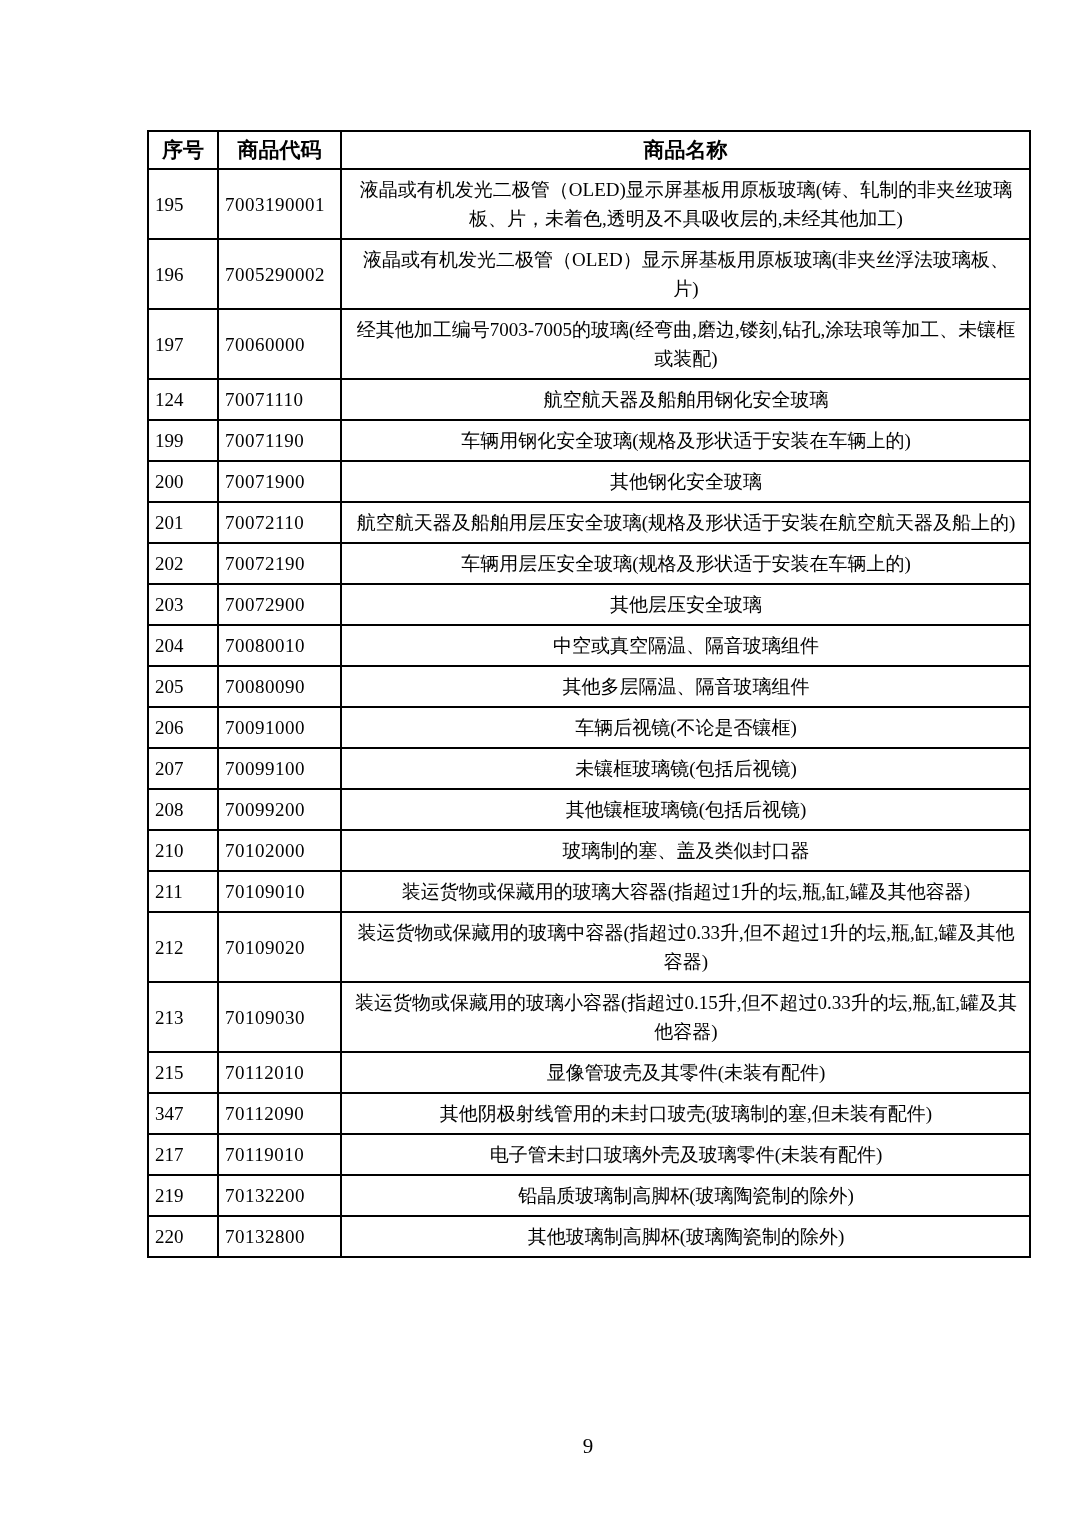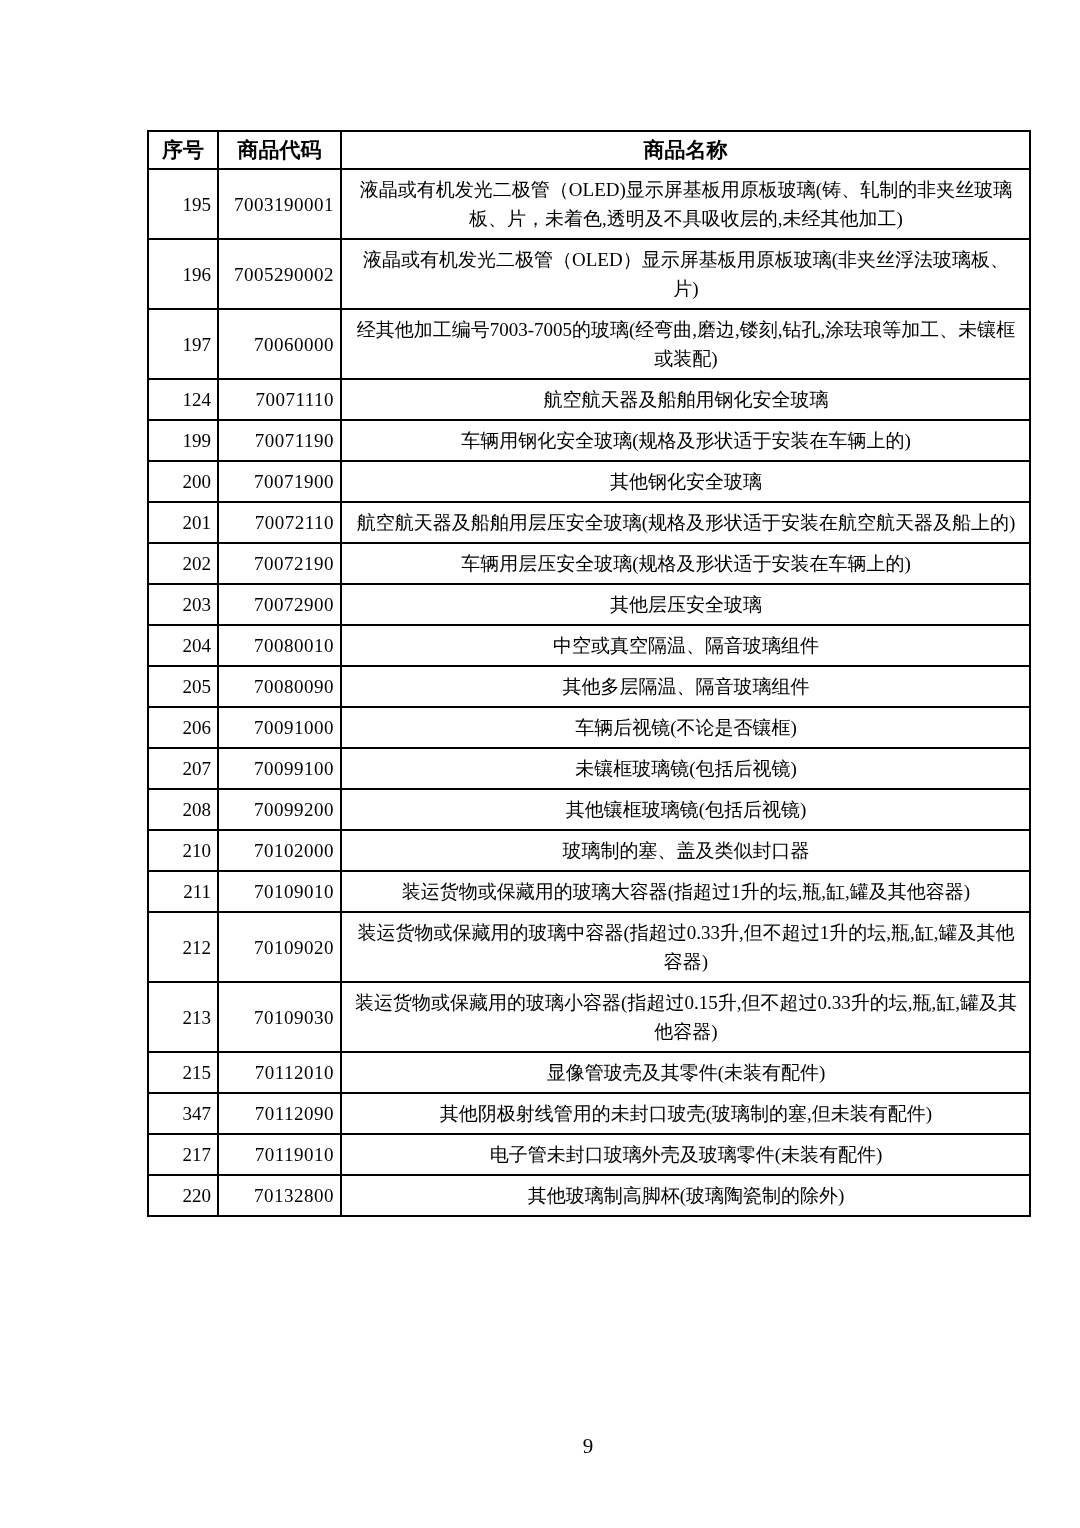--- a/index.html
+++ b/index.html
@@ -37,24 +37,24 @@
     text-align: center;
     padding: 5px 2px;
     line-height: 26px;
   }
   .goods-table td {
     font-size: 19px;
     line-height: 29px;
     padding: 5px 6px;
   }
   .c-idx {
-    text-align: right;
+    text-align: left;
   }
   .c-code {
-    text-align: right;
+    text-align: left;
     letter-spacing: 0.5px;
   }
   .c-name {
     text-align: center;
     padding-left: 9px !important;
     padding-right: 8px !important;
   }
   .page-number {
     position: absolute;
     top: 1432px;
@@ -206,20 +206,25 @@
     <td class="c-name">其他阴极射线管用的未封口玻壳(玻璃制的塞,但未装有配件)</td>
   </tr>
 
   <tr>
     <td class="c-idx">217</td>
     <td class="c-code">70119010</td>
     <td class="c-name">电子管未封口玻璃外壳及玻璃零件(未装有配件)</td>
   </tr>
 
 
+  <tr>
+    <td class="c-idx">219</td>
+    <td class="c-code">70132200</td>
+    <td class="c-name">铅晶质玻璃制高脚杯(玻璃陶瓷制的除外)</td>
+  </tr>
 
   <tr>
     <td class="c-idx">220</td>
     <td class="c-code">70132800</td>
     <td class="c-name">其他玻璃制高脚杯(玻璃陶瓷制的除外)</td>
   </tr>
 </tbody>
   </table>
 
   <div class="page-number">9</div>

